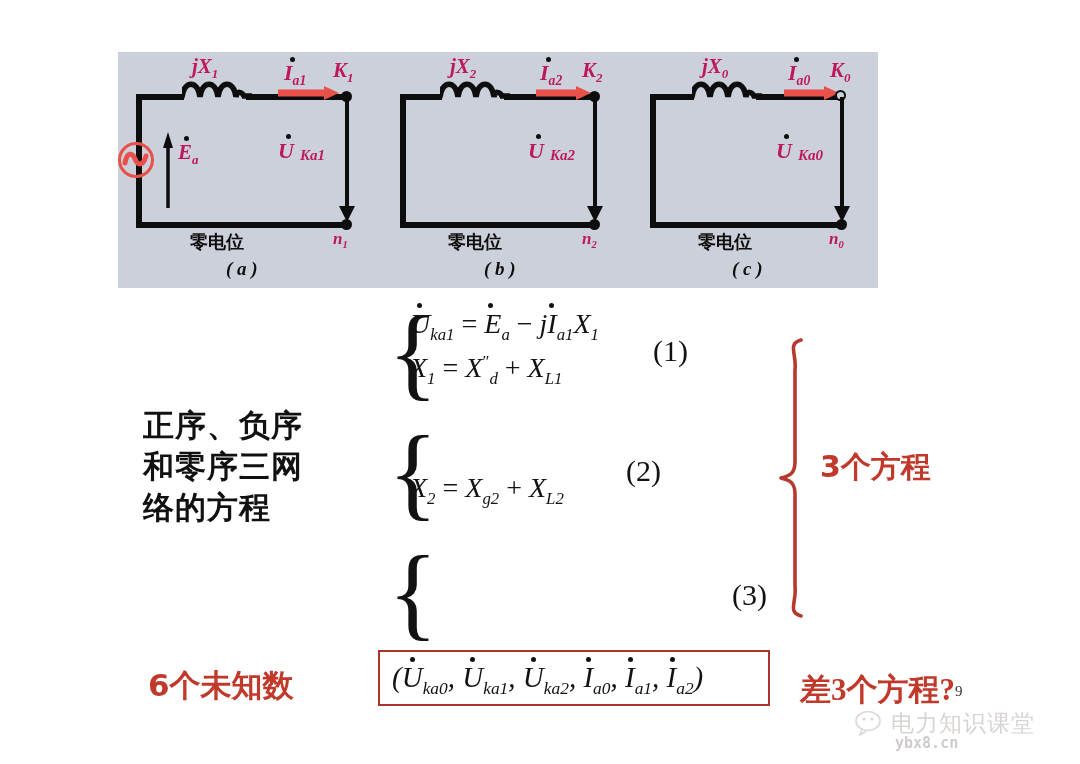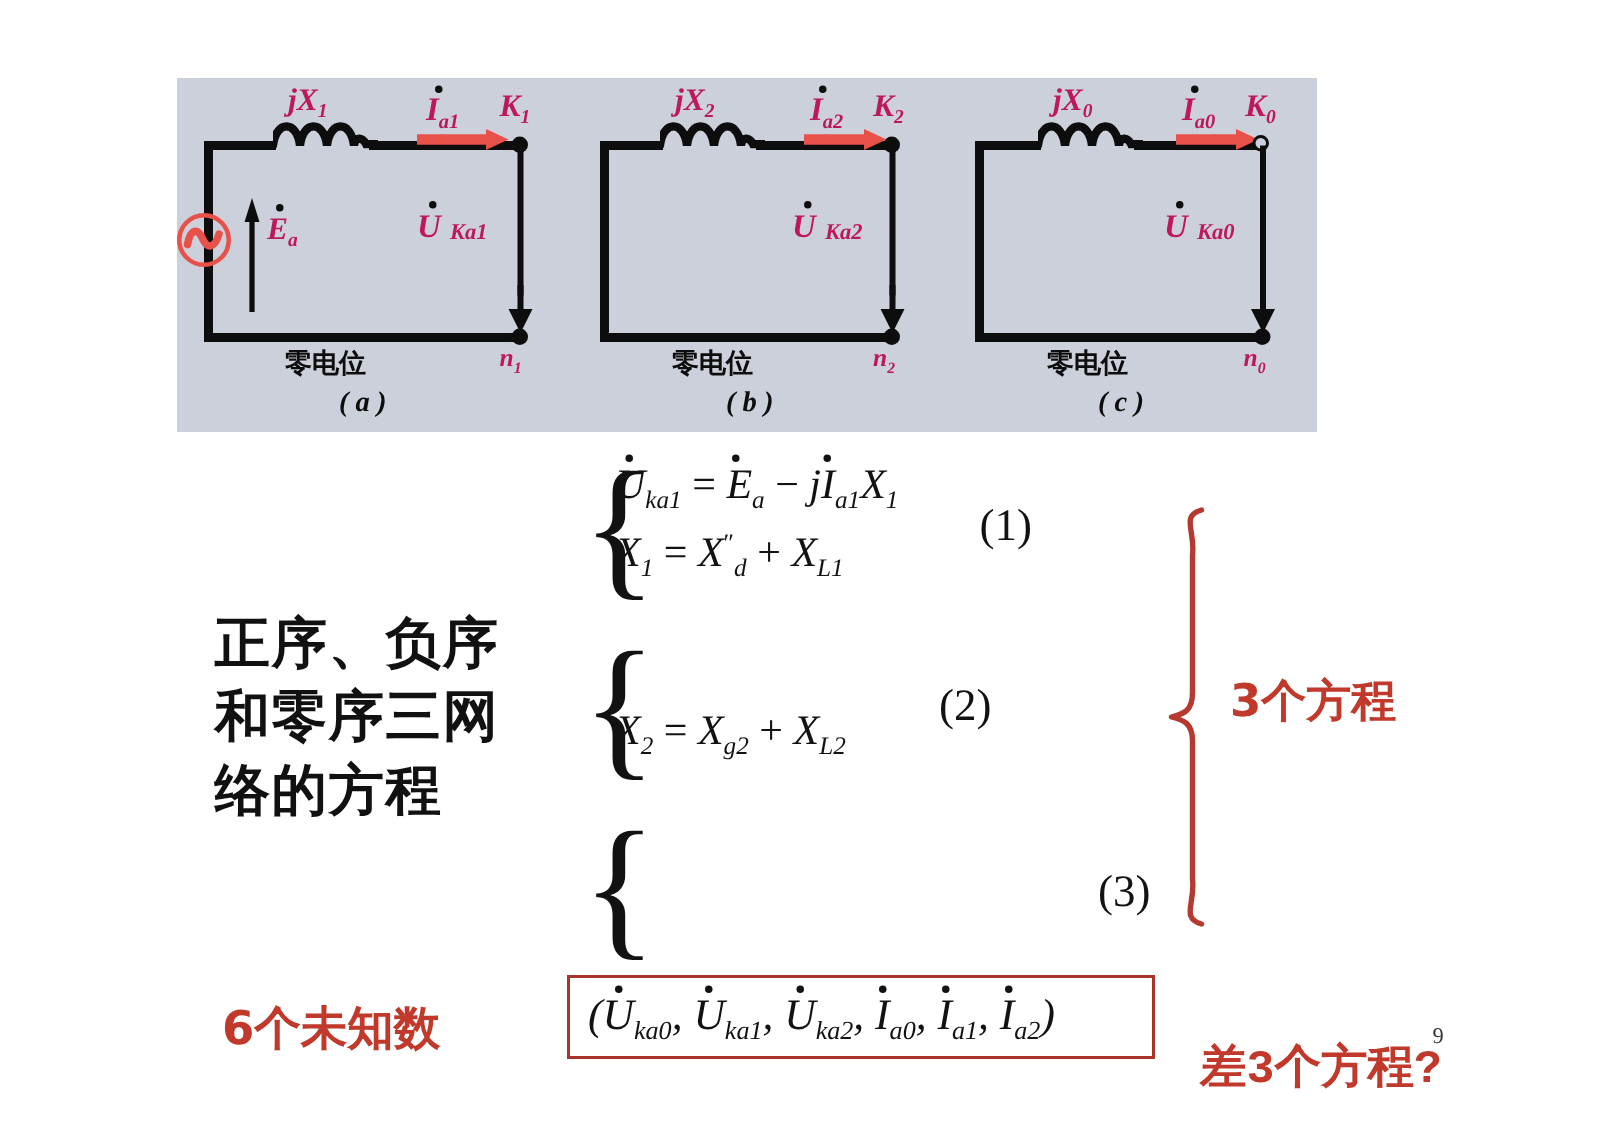--- a/index.html
+++ b/index.html
@@ -112,23 +112,23 @@
     border-radius: 50%;
     border: 3.5px solid #e8504a;
     background: transparent;
   }
 
   
   #left-caption {
     position: absolute;
     left: 143px; top: 406px;
     width: 230px;
-    font-family: Liberation Serif, serif;
-    font-weight: bold;
-    font-size: 37px;
+    font-family: Liberation Sans, sans-serif;
+    font-weight: bold;
+    font-size: 31px;
     line-height: 1.32;
     color: #111111;
     letter-spacing: 1px;
   }
 
   
   .eqgroup { position: absolute; }
   .brace {
     position: absolute;
     left: 0; top: 0;
@@ -184,22 +184,22 @@
     position: absolute;
     left: 148px; top: 665px;
     font-family: "DejaVu Sans", sans-serif;
     font-weight: bold;
     font-size: 31px;
     color: #c0392b;
     white-space: nowrap;
   }
   #missing-label {
     position: absolute;
-    left: 800px; top: 690px;
-    font-family: Liberation Mono, monospace;
+    left: 800px; top: 669px;
+    font-family: Liberation Serif, serif;
     font-weight: bold;
     font-size: 31px;
     color: #c0392b;
     white-space: nowrap;
   }
   #unknowns-box {
     position: absolute;
     left: 378px; top: 650px;
     width: 392px; height: 56px;
     border: 2.5px solid #a8342b;
@@ -463,14 +463,24 @@
       <span style="position:relative;">I<span class="vdot" style="left:3px; top:-4px;"></span></span><sub>a0</sub><span>,</span>
       <span style="position:relative;">I<span class="vdot" style="left:3px; top:-4px;"></span></span><sub>a1</sub><span>,</span>
       <span style="position:relative;">I<span class="vdot" style="left:3px; top:-4px;"></span></span><sub>a2</sub><span class="up">)</span>
     </div>
   </div>
 
   <div id="missing-label">差3个方程?</div>
 
   <div id="page-number">9</div>
 
+  <div id="watermark">
+    <svg id="wm-logo" viewBox="0 0 32 26">
+      <ellipse cx="13" cy="11" rx="12" ry="9.5" fill="none" stroke="#dcd8d6" stroke-width="1.6"></ellipse>
+      <path d="M7,19 L5,25 L11,21" fill="none" stroke="#dcd8d6" stroke-width="1.6"></path>
+      <circle cx="9" cy="9" r="1.6" fill="#dcd8d6"></circle>
+      <circle cx="17" cy="9" r="1.6" fill="#dcd8d6"></circle>
+    </svg>
+    <div id="wm-text">电力知识课堂</div>
+    <div id="wm-url">ybx8.cn</div>
+  </div>
 
 </div>
 
 </body></html>

